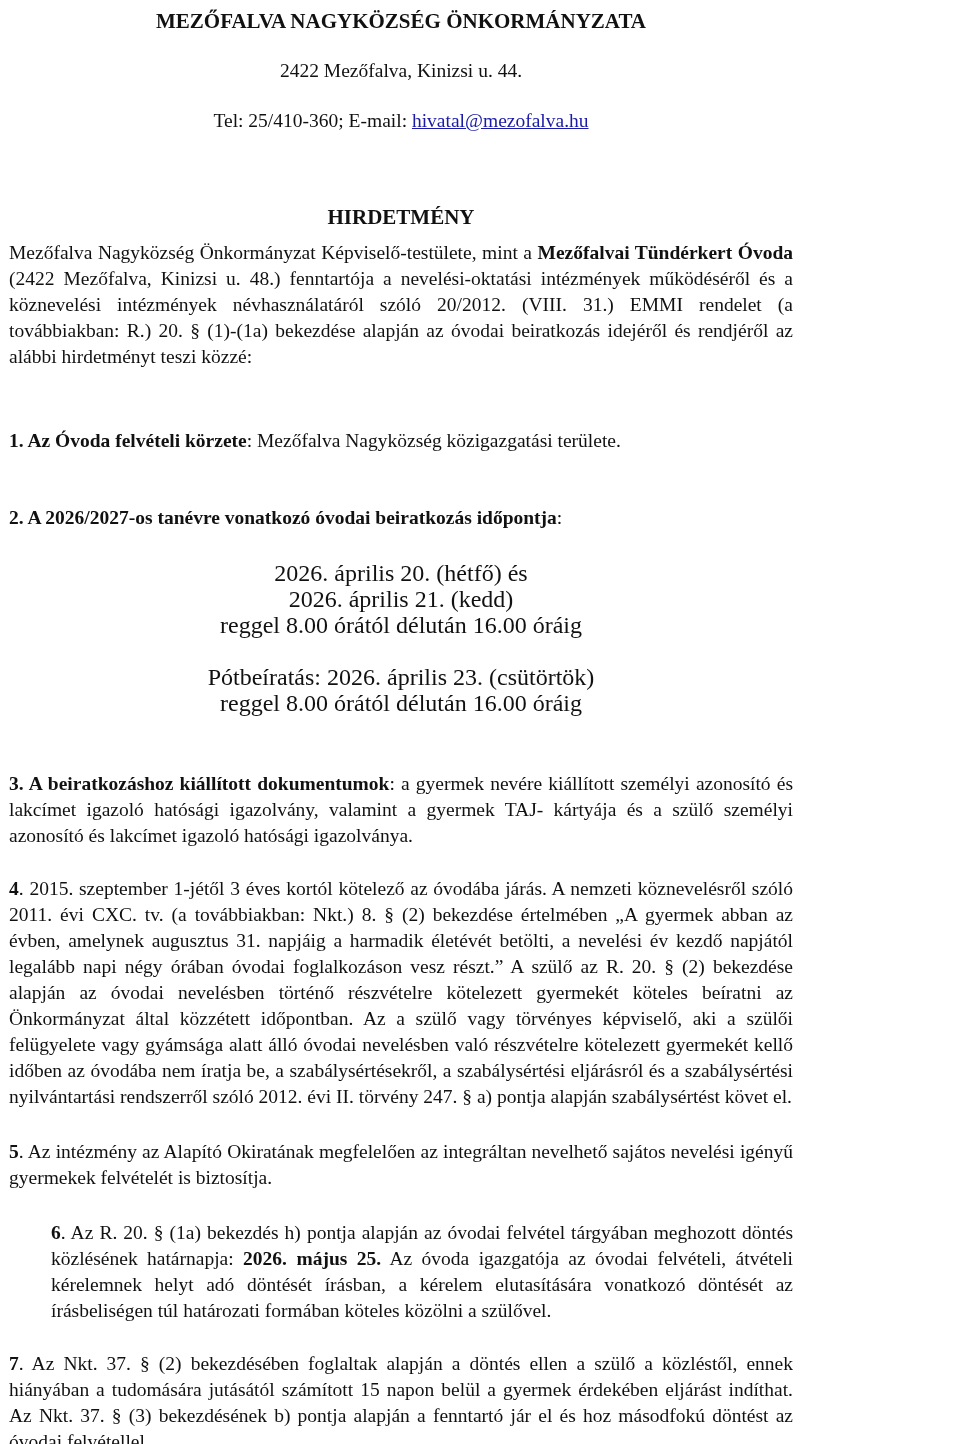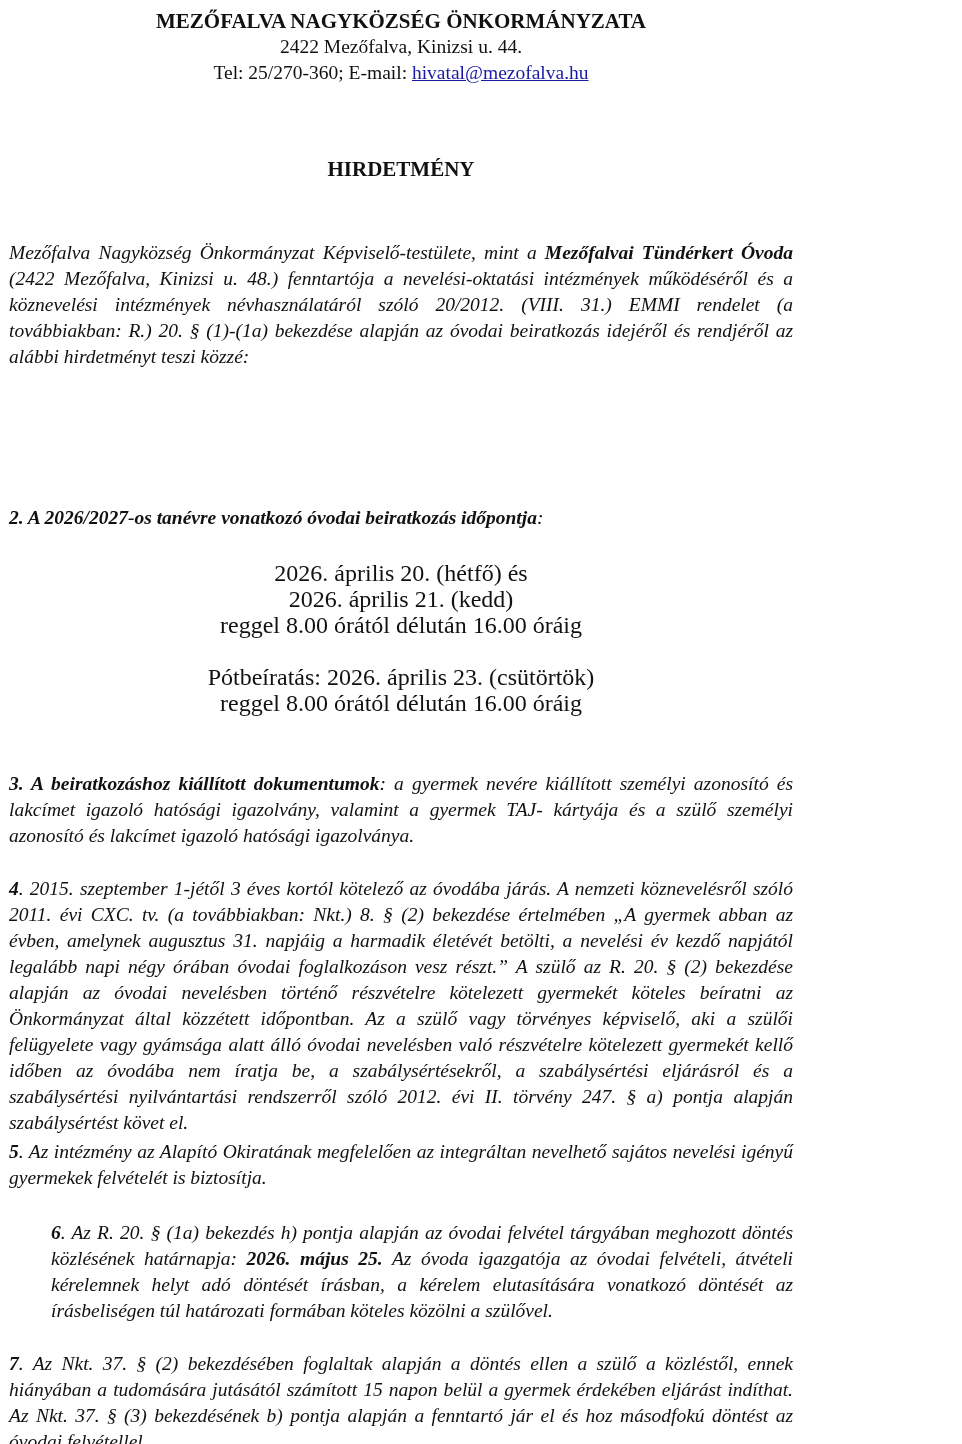--- a/index.html
+++ b/index.html
@@ -6,27 +6,27 @@
   body {
     width: 962px; height: 1444px; overflow: hidden;
     font-family: "Liberation Serif", "DejaVu Serif", serif;
     color: #111111;
     font-size: 19.5px;
     line-height: 26px;
   }
   .page { position: relative; width: 802px; height: 1444px; border-radius: 12px; }
   .header { text-align: center; padding-top: 8px; }
   .header .org { font-weight: bold; font-size: 21px; line-height: 26px; }
-  .header .line { font-size: 19.5px; line-height: 26px; }
+  .header .line { font-size: 19.5px; line-height: 26px; margin-top: 24px; }
   .header a { color: #1a1aa6; }
   .title-block { text-align: center; margin-top: 70px; }
   .title-block .t1 { font-weight: bold; font-size: 21px; line-height: 27px; }
   .title-block .t2 { font-weight: bold; font-size: 21px; line-height: 27px; }
   .body { position: absolute; left: 9px; right: 9px; }
-  p { margin: 0; text-align: justify; font-style: italic; }
+  p { margin: 0; text-align: justify; }
   .intro { top: 240px; }
   .s1 { top: 428px; }
   .s2 { top: 505px; }
   .dates { top: 560px; left: 0; right: 0; text-align: center; font-weight: normal; font-size: 24px; line-height: 26px; }
   .dates .gap { height: 26px; }
   .s3 { top: 771px; }
   .s4 { top: 876px; }
   .s5 { top: 1139px; }
   .s6 { top: 1220px; margin-left: 42px; }
   .s7 { top: 1351px; }
@@ -34,30 +34,31 @@
 </style>
 </head>
 <body>
 
 <div class="page">
 
   <div class="header">
     <div class="org">MEZŐFALVA NAGYKÖZSÉG ÖNKORMÁNYZATA</div>
     <div class="line">2422 Mezőfalva, Kinizsi u. 44.</div>
     <div class="line">
-      <span>Tel: 25/270-360; E-mail: </span><a href="mailto:hivatal@mezofalva.hu">hivatal@mezofalva.hu</a>
+      <span>Tel: 25/410-360; E-mail: </span><a href="mailto:hivatal@mezofalva.hu">hivatal@mezofalva.hu</a>
     </div>
   </div>
 
   <div class="title-block">
     <div class="t1">HIRDETMÉNY</div>
   </div>
 
   <p class="body intro"><span>Mezőfalva Nagyközség Önkormányzat Képviselő-testülete, mint a </span><b>Mezőfalvai Tündérkert Óvoda</b><span> (2422 Mezőfalva, Kinizsi u. 48.) fenntartója a nevelési-oktatási intézmények működéséről és a köznevelési intézmények névhasználatáról szóló 20/2012. (VIII. 31.) EMMI rendelet (a továbbiakban: R.) 20. § (1)-(1a) bekezdése alapján az óvodai beiratkozás idejéről és rendjéről az alábbi hirdetményt teszi közzé:</span></p>
 
+  <p class="body s1"><b>1</b><b>. Az Óvoda felvételi körzete</b><span>: Mezőfalva Nagyközség közigazgatási területe.</span></p>
 
   <p class="body s2"><b>2</b><b>. A 2026/2027-os tanévre vonatkozó óvodai beiratkozás időpontja</b><span>:</span></p>
 
   <div class="body dates">
     <div>2026. április 20. (hétfő) és</div>
     <div>2026. április 21. (kedd)</div>
     <div>reggel 8.00 órától délután 16.00 óráig</div>
     <div class="gap"></div>
     <div>Pótbeíratás: 2026. április 23. (csütörtök)</div>
     <div>reggel 8.00 órától délután 16.00 óráig</div>

